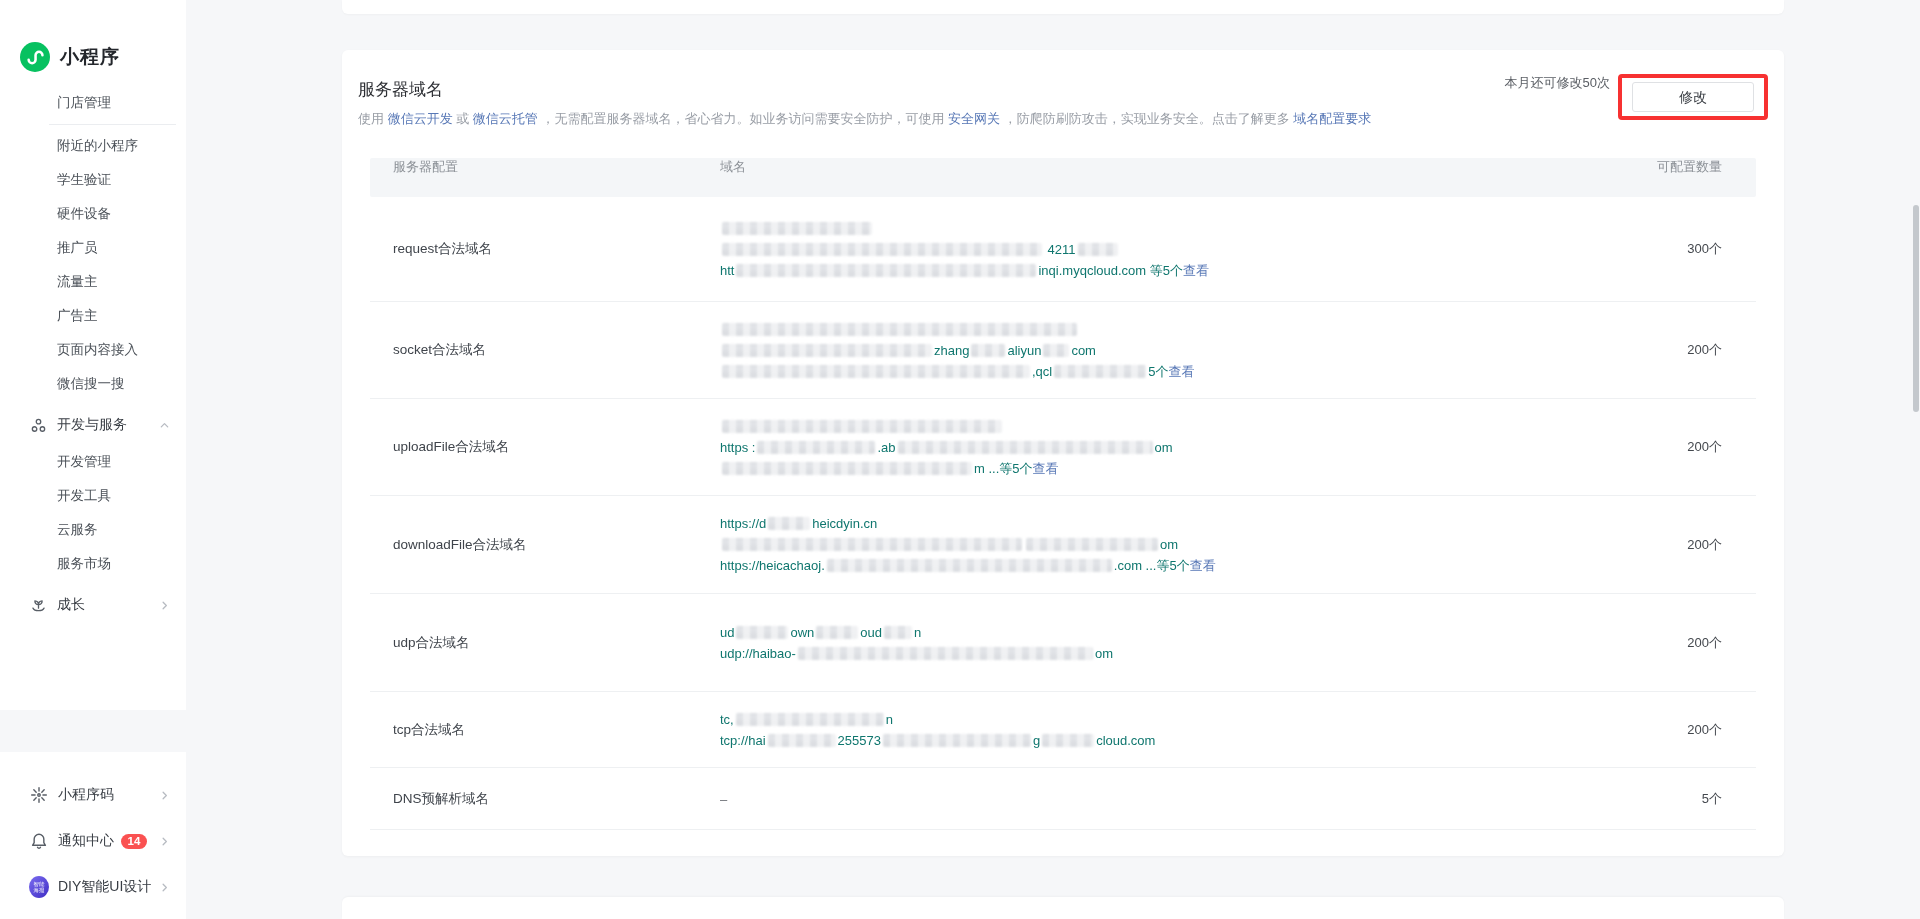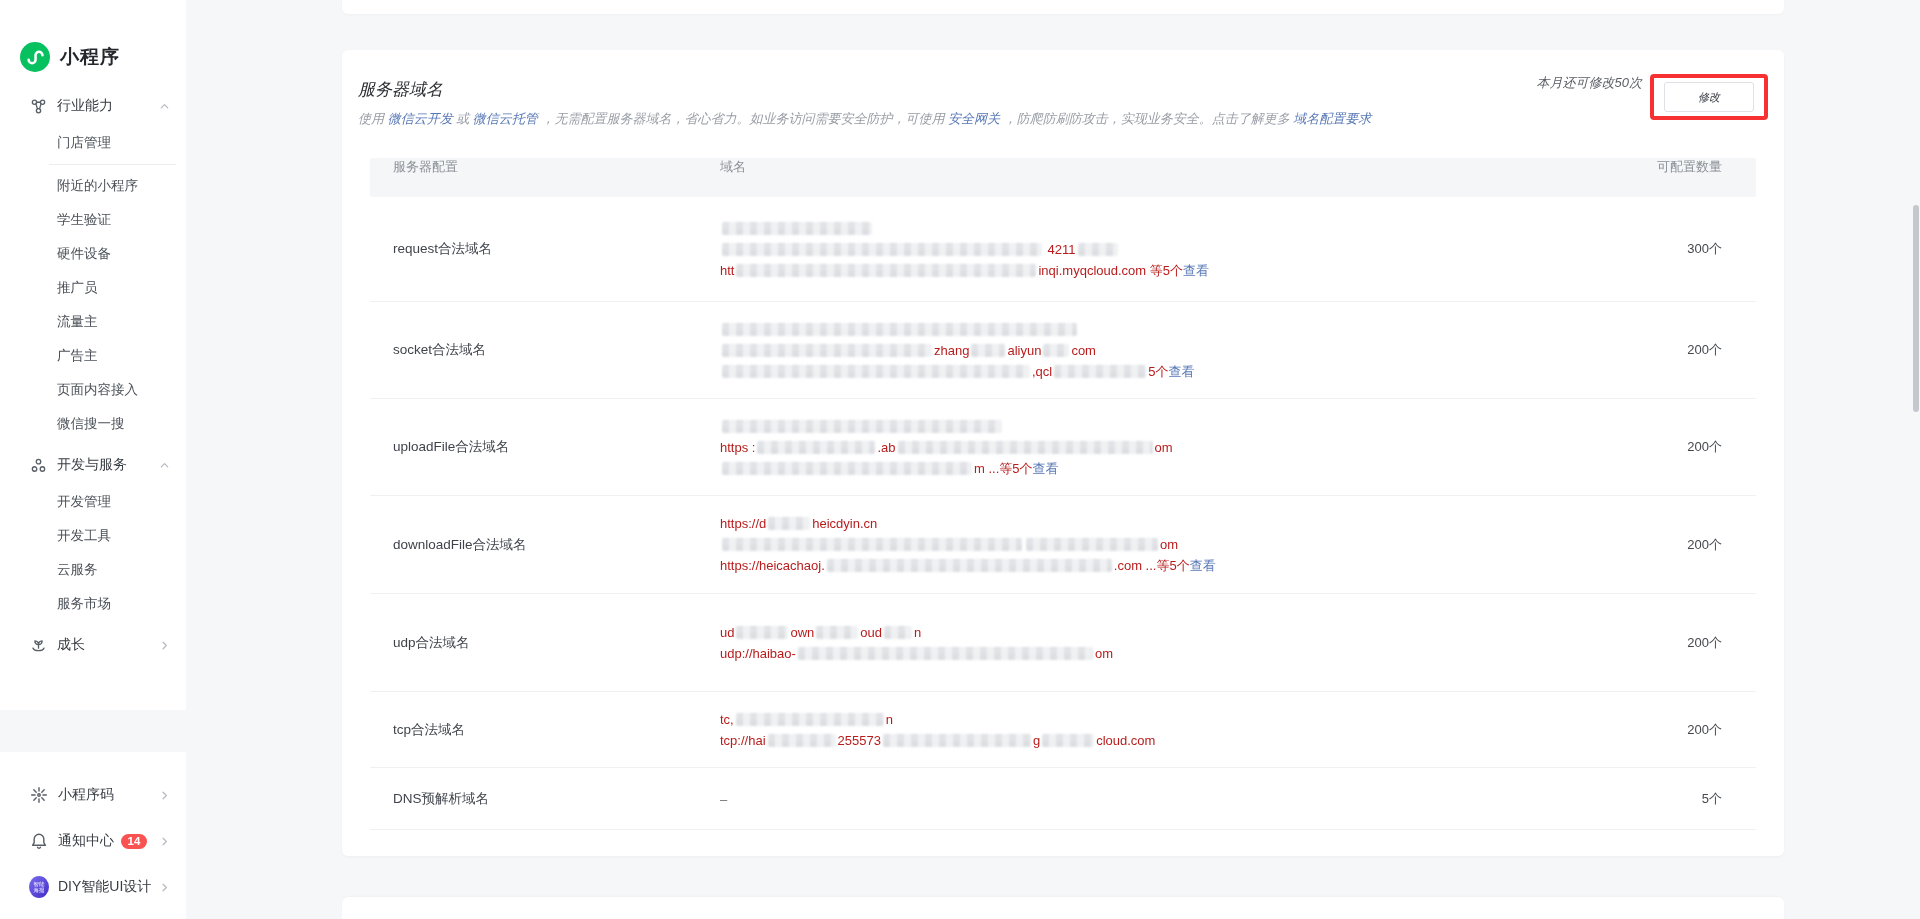--- a/index.html
+++ b/index.html
@@ -27,85 +27,67 @@
   .badge{margin-left:7px;background:#fa5151;color:#fff;font-size:11.5px;font-weight:700;min-width:14px;padding:1.5px 6px;border-radius:9px;text-align:center;}
   .diy-circ{width:22px;height:22px;border-radius:50%;background:linear-gradient(135deg,#7b6cf0,#3f2ec4);display:flex;flex-direction:column;align-items:center;justify-content:center;line-height:1;}
   .diy-circ span{font-size:6px;color:#fff;transform:scale(.9);}
   svg.ico{stroke:#585e66;fill:none;stroke-width:1.25;stroke-linecap:round;stroke-linejoin:round;}
   svg.chv{stroke:#b7bbc2;fill:none;stroke-width:1.4;stroke-linecap:round;stroke-linejoin:round;}
 
   
   .top-strip{position:absolute;left:342px;top:0;width:1442px;height:14px;background:#fff;border-radius:0 0 6px 6px;box-shadow:0 1px 2px rgba(0,0,0,.03);}
   .bottom-strip{position:absolute;left:342px;top:897px;width:1442px;height:22px;background:#fff;border-radius:6px 6px 0 0;box-shadow:0 -1px 2px rgba(0,0,0,.03);}
   .card{position:absolute;left:342px;top:50px;width:1442px;height:806px;background:#fff;border-radius:6px;box-shadow:0 1px 3px rgba(0,0,0,.04);box-sizing:border-box;}
-  .card-head{position:relative;padding:28px 16px 0 16px;font-style:italic;}
+  .card-head{position:relative;padding:28px 16px 0 16px;}
   .card-title{font-size:17px;color:#2c2e33;}
   .card-desc{margin-top:9px;font-size:13px;color:#989da5;line-height:18px;}
   .card-desc .link{color:#5878b6;cursor:pointer;}
   .head-right{position:absolute;right:16px;top:24px;display:flex;align-items:flex-start;}
   .quota{font-size:13px;color:#5a5e64;margin-right:8px;}
   .annot{border:4px solid #f73131;border-radius:4px;padding:4px 10px;display:flex;align-items:center;justify-content:center;}
   .btn-modify{display:inline-block;background:#fff;border:1px solid #dfe1e4;border-radius:3px;color:#383c42;
-              font-size:11px;padding:6px 33px;cursor:pointer;line-height:16px;}
+              font-size:14px;padding:6px 46px;cursor:pointer;line-height:16px;}
 
   
   .tbl{margin:30px 28px 0 28px;}
   .thead{display:flex;align-items:flex-start;height:39px;background:#f4f6f8;border-radius:2px;}
   .th{font-size:13px;color:#8b9096;}
   .col1{width:350px;padding-left:23px;box-sizing:border-box;flex:0 0 auto;}
   .col2{flex:1 1 auto;min-width:0;}
   .col3{width:120px;text-align:right;padding-right:34px;box-sizing:border-box;flex:0 0 auto;}
   .trow{display:flex;align-items:center;border-bottom:1px solid #eef0f2;}
   .row-label{font-size:13.5px;color:#3f444b;}
   .row-count{font-size:13px;color:#44484e;}
   .dline{line-height:21px;font-size:13px;color:#70757c;white-space:nowrap;overflow:hidden;}
   .b{display:inline-block;height:13px;border-radius:2px;vertical-align:-2px;margin:0 2px;
      background:
        repeating-linear-gradient(90deg,rgba(208,211,216,.55) 0 7px,rgba(240,241,243,.92) 7px 14px),
        repeating-linear-gradient(0deg,rgba(221,223,228,.6) 0 6px,rgba(246,247,249,.95) 6px 12px);
      filter:blur(1.2px);}
-  .frag{color:#b91c1c;}
+  .frag{color:#0f766e;}
   .vlink{color:#5878b6;cursor:pointer;}
   .dash{color:#6e7278;font-size:13px;}
 
   
   .scroll-thumb{position:absolute;right:1px;top:205px;width:6px;height:207px;background:#c4c8cd;border-radius:3px;}
 </style>
 </head>
 <body>
 
 <div class="sidebar">
   <div class="side-top">
     <div class="logo-row">
       <div class="logo-badge">
         <svg width="20" height="20" viewBox="0 0 28 28" style="stroke:#fff;fill:none;stroke-width:3.4;stroke-linecap:round;">
           <path d="M8.2 17a4.6 4.6 0 1 0 9.2 0v-6a4.6 4.6 0 1 1 9.2 0" transform="translate(-3.5,0) scale(1.05)"></path>
         </svg>
       </div>
       <div class="logo-text">小程序</div>
     </div>
     <ul class="nav" id="side-nav">
-        <li>
-          <div class="grp">
-            <span class="gicon">
-              <svg class="ico" width="17" height="17" viewBox="0 0 16 16">
-                <circle cx="4.2" cy="4" r="2"></circle>
-                <circle cx="11.8" cy="4" r="2"></circle>
-                <circle cx="8" cy="12" r="2"></circle>
-                <path d="M5.6 5.5 7 10.2M10.4 5.5 9 10.2M6.2 4h3.6"></path>
-              </svg>
-            </span>
-            <span class="glabel">行业能力</span>
-            <span class="chev">
-              <svg class="chv" width="11" height="11" viewBox="0 0 12 12">
-                <polyline points="2.5,7.5 6,4 9.5,7.5"></polyline>
-              </svg>
-            </span>
-          </div>
-        </li>
         <li>
           <div class="item">门店管理</div>
         </li>
         <li>
           <div class="divider"></div>
         </li>
         <li>
           <div class="item">附近的小程序</div>
         </li>
         <li>

